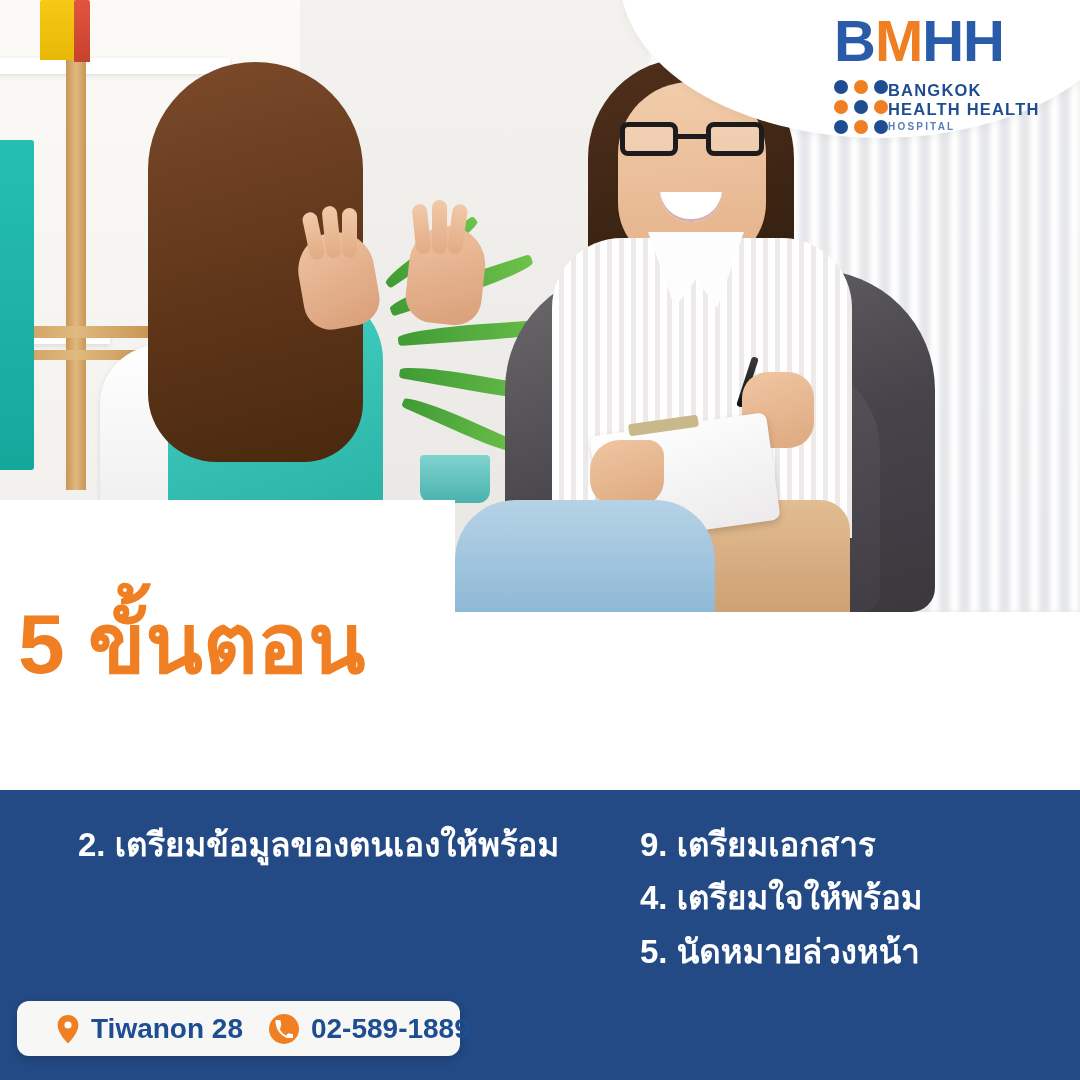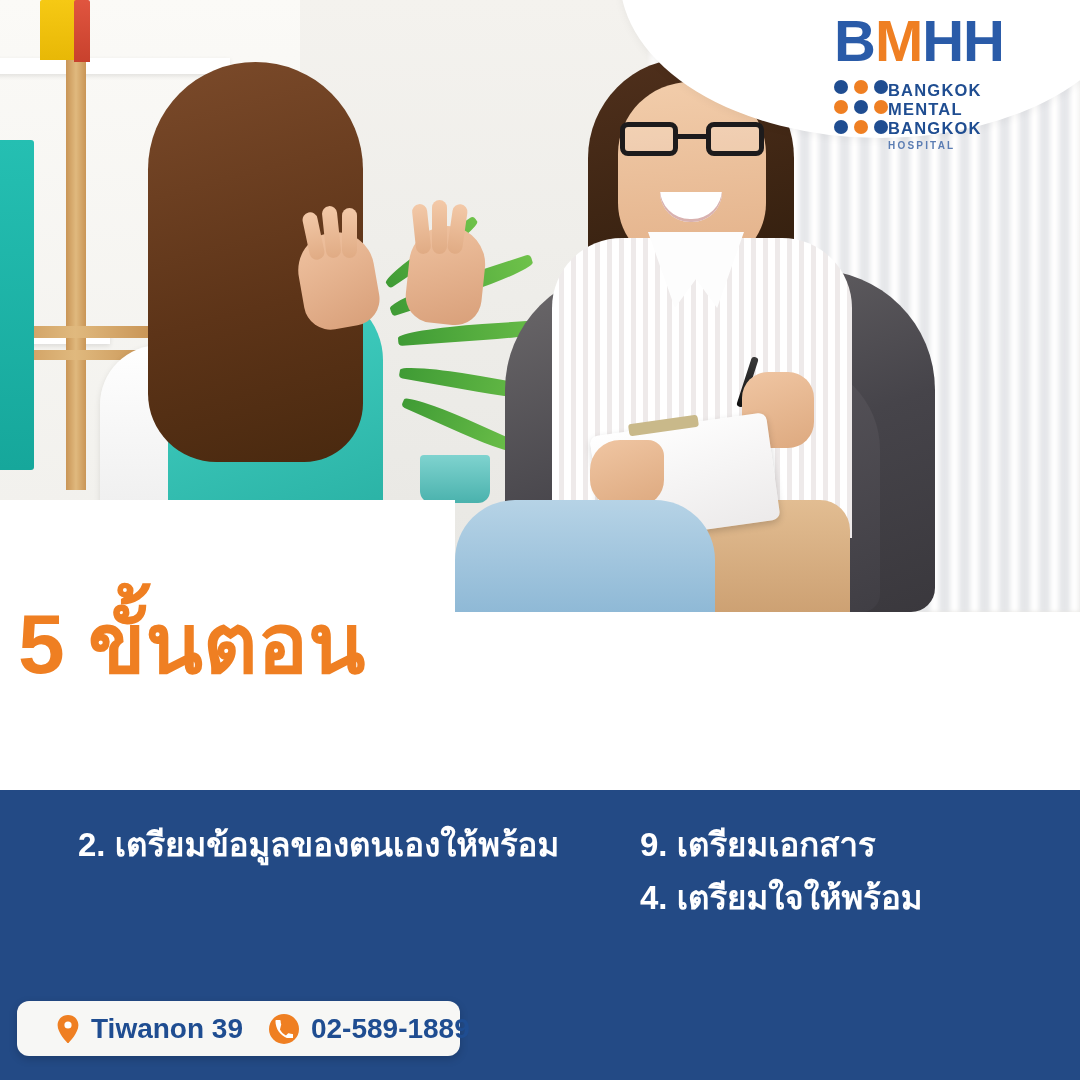--- a/index.html
+++ b/index.html
@@ -309,52 +309,53 @@
           <span class="dot navy"></span>
           <span class="dot orange"></span>
           <span class="dot navy"></span>
           <span class="dot orange"></span>
           <span class="dot navy"></span>
           <span class="dot orange"></span>
           <span class="dot navy"></span>
         </div>
         <div class="logo-words">
           <div class="lw1">BANGKOK</div>
-          <div class="lw2">MENTAL BANGKOK</div>
+          <div class="lw2">HEALTH HEALTH</div>
           <div class="lw3">HOSPITAL</div>
         </div>
       </div>
     </div>
   </div>
 
   <div class="headline-band"></div>
   <div class="headline-band2"></div>
   <div class="headline">
     <div class="hl1">5 ขั้นตอน</div>
   </div>
 
   <div class="blue-panel"></div>
   <div class="steps">
     <div class="col col-left">
       <div class="step">2. เตรียมข้อมูลของตนเองให้พร้อม</div>
     </div>
     <div class="col col-right">
       <div class="step">9. เตรียมเอกสาร</div>
       <div class="step">4. เตรียมใจให้พร้อม</div>
+      <div class="step">5. นัดหมายล่วงหน้า</div>
     </div>
   </div>
 
   <div class="contact-pill">
     <span class="pin-icon">
       <svg width="22" height="28" viewBox="0 0 22 28">
         <path d="M11 0C5 0 0.6 4.4 0.6 10.3c0 7.6 9.2 17 9.6 17.4a1.1 1.1 0 0 0 1.6 0c0.4-0.4 9.6-9.8 9.6-17.4C21.4 4.4 17 0 11 0z" fill="#ef7f22"></path>
         <circle cx="11" cy="10" r="3.6" fill="#ffffff"></circle>
       </svg>
     </span>
-    <span class="contact-text">Tiwanon 39</span>
+    <span class="contact-text">Tiwanon 28</span>
     <span class="phone-icon">
       <svg width="18" height="18" viewBox="0 0 24 24">
         <path d="M6.6 10.8c1.7 3.4 4.6 6.2 8 8l2.7-2.7c0.35-0.35 0.85-0.45 1.3-0.3 1.45 0.5 3 0.75 4.6 0.75 0.7 0 1.3 0.6 1.3 1.3v4.3c0 0.7-0.6 1.3-1.3 1.3C11.3 23.4 0.6 12.7 0.6 -0.6c0-0.7 0.6-1.3 1.3-1.3h4.3c0.7 0 1.3 0.6 1.3 1.3 0 1.6 0.25 3.15 0.75 4.6 0.15 0.45 0.05 0.95-0.3 1.3L6.6 10.8z" fill="#ffffff" transform="translate(0,2)"></path>
       </svg>
     </span>
     <span class="contact-text">02-589-1889</span>
   </div>
 
 </div>
 

